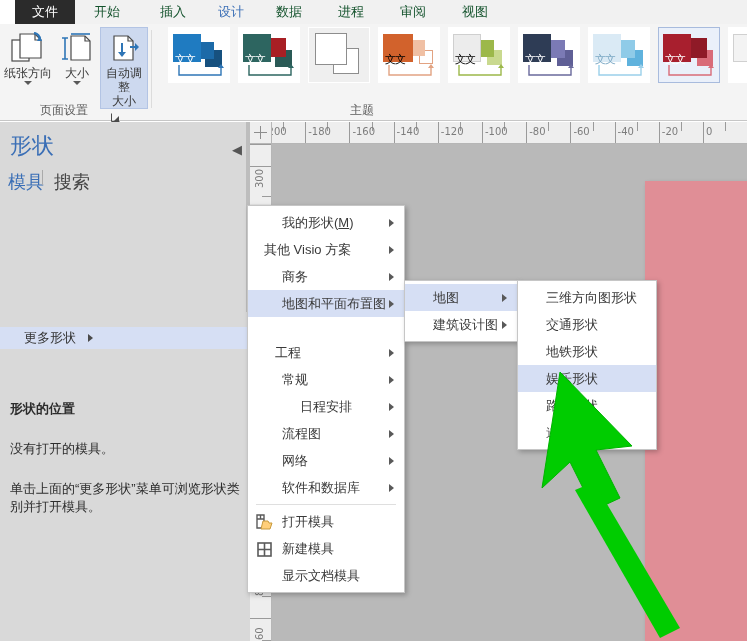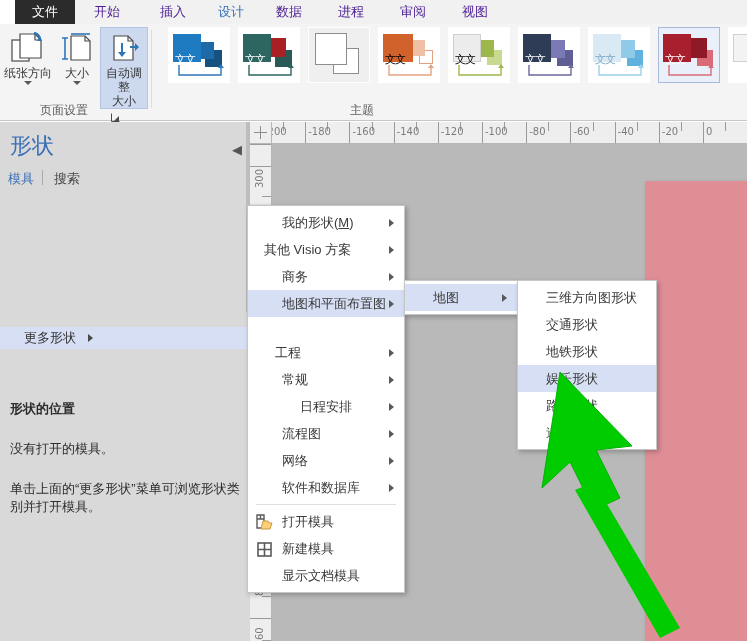--- a/index.html
+++ b/index.html
@@ -13,21 +13,21 @@
 
   
   .tabbar {
     position: absolute; top: 0; left: 15px; width: 747px; height: 40px;
     background: #f1f1f1;
     border-bottom: 1px solid #d4d4d4;
   }
   .tab {
     position: absolute; top: 0; height: 24px;
     display: flex; align-items: center; justify-content: center;
-    font-size: 13px; color: #4c1d95; white-space: nowrap;
+    font-size: 13px; color: #14532d; white-space: nowrap;
     cursor: default;
   }
   .tab.file {
     background: #2b2b2b; color: #ffffff; width: 60px; left: 0;
   }
   .tab.active { color: #3b6fb6; }
 
   
   .ribbon {
     position: absolute; top: 24px; left: 0; width: 747px; height: 97px;
@@ -83,21 +83,21 @@
   }
   .pane-title {
     position: absolute; left: 10px; top: 9px;
     font-size: 22px; color: #3b6fb6; font-weight: normal;
   }
   .pane-collapse {
     position: absolute; right: 8px; top: 20px;
     font-size: 13px; color: #555; cursor: default;
   }
   .pane-tab {
-    position: absolute; top: 48px; font-size: 13px; cursor: default; font-family: Liberation Serif, serif;
+    position: absolute; top: 48px; font-size: 18px; cursor: default; font-family: Liberation Serif, serif;
   }
   .pane-tab.a { left: 8px; color: #3b6fb6; }
   .pane-tab.b { left: 54px; color: #444; }
   .pane-tab-div {
     position: absolute; left: 42px; top: 48px;
     width: 1px; height: 15px; background: #aaaaaa;
   }
   .more-shapes {
     position: absolute; left: 0; top: 205px; width: 250px; height: 22px;
     background: #d6dff4; display: flex; align-items: center;
@@ -515,20 +515,24 @@
       <div class="mi" style="padding-left: 34px;">
         <span>显示文档模具</span>
       </div>
     </div>
 
   <div class="menu menu2" style="left:404px;top:280px;width:114px;" id="menu2">
       <div class="mi hl" style="padding-left: 28px;">
         <span>地图</span>
         <span class="sub"></span>
       </div>
+      <div class="mi" style="padding-left: 28px;">
+        <span>建筑设计图</span>
+        <span class="sub"></span>
+      </div>
     </div>
 
   <div class="menu menu3" style="left:517px;top:280px;width:140px;" id="menu3">
       <div class="mi" style="padding-left: 28px;">
         <span>三维方向图形状</span>
       </div>
       <div class="mi" style="padding-left: 28px;">
         <span>交通形状</span>
       </div>
       <div class="mi" style="padding-left: 28px;">

